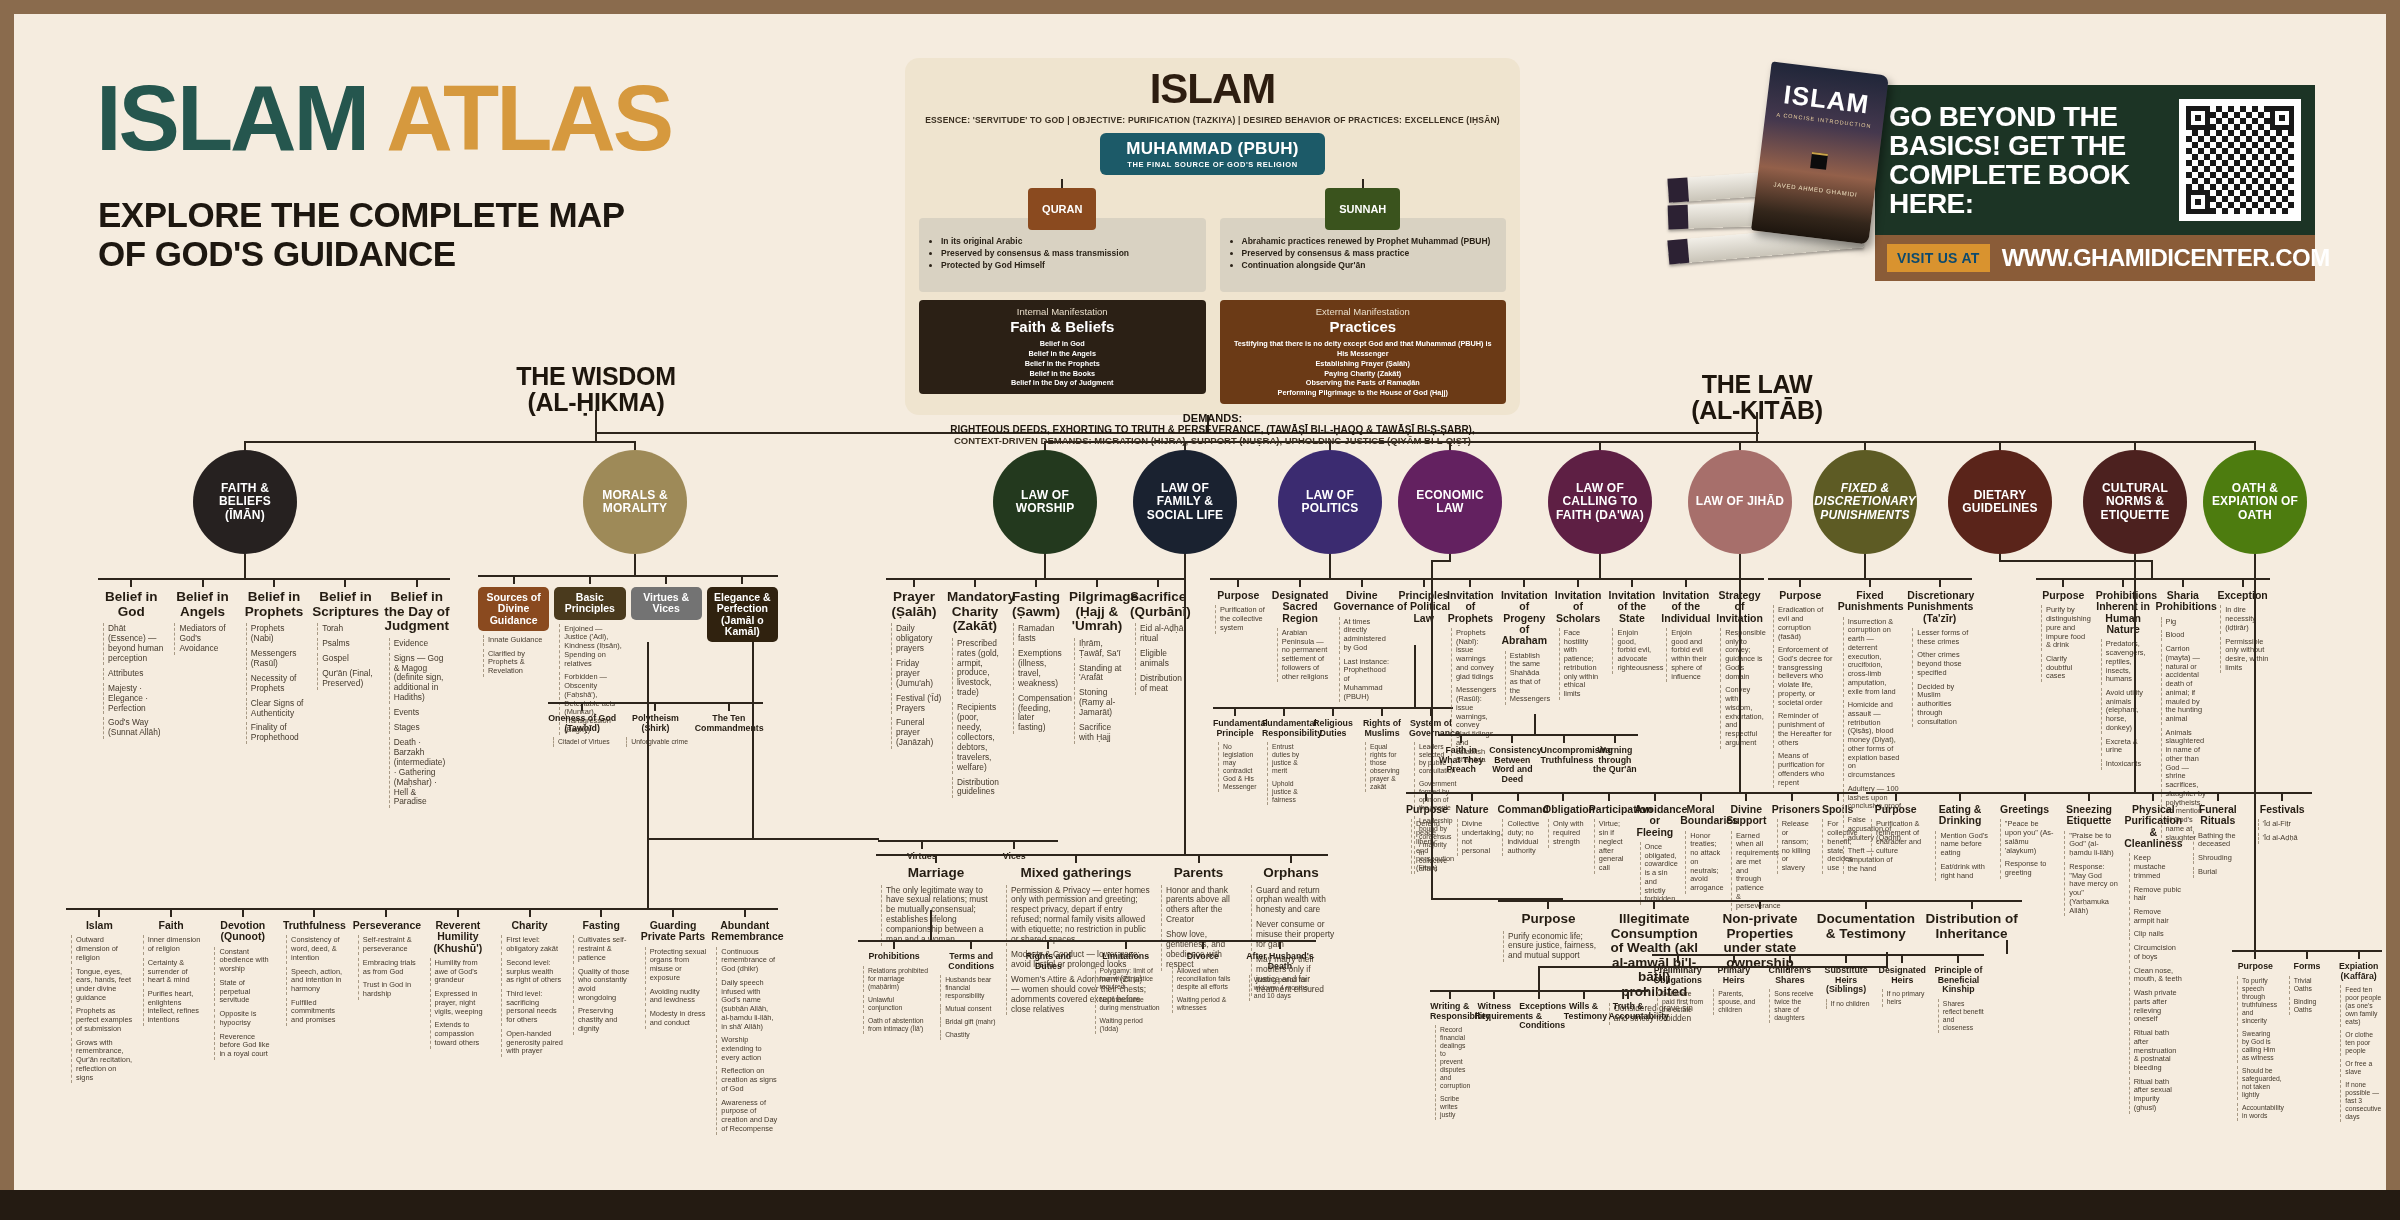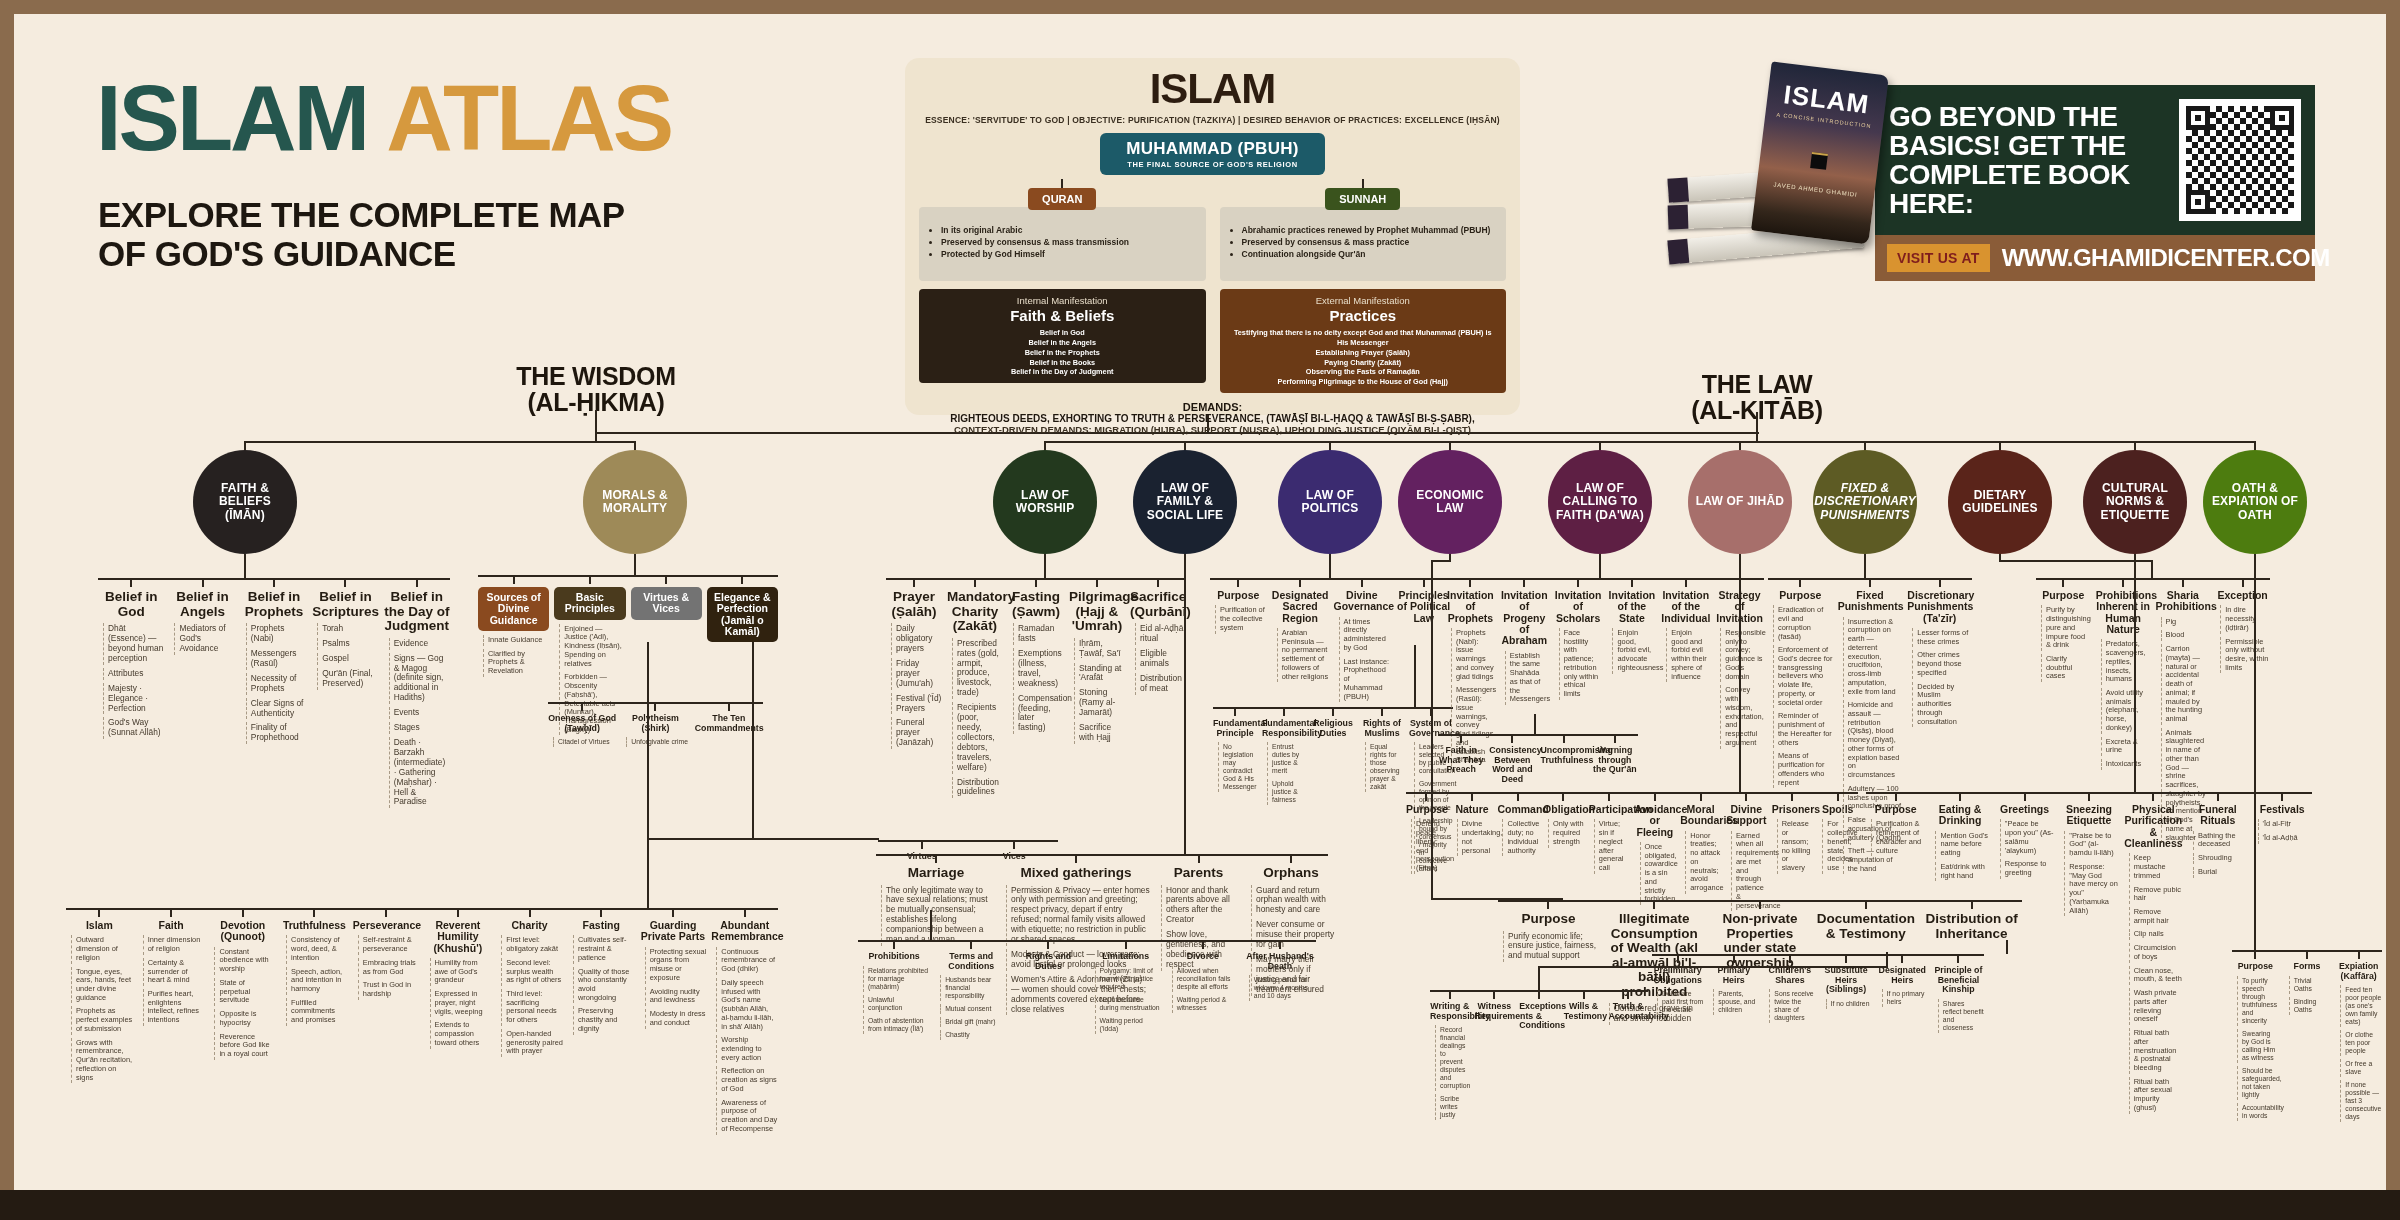--- a/index.html
+++ b/index.html
@@ -20,21 +20,21 @@
   #card{position:absolute;left:905px;top:58px;width:615px;height:357px;background:#efe4cf;border-radius:14px;box-sizing:border-box;padding:10px 14px;text-align:center;z-index:2}
   #card .c-title{font-size:42px;font-weight:800;color:#2d1d10;letter-spacing:-1px;line-height:1}
   #card .c-sub{font-size:18px;font-weight:700;color:#221a10;margin-top:2px}
   #card .c-ess{font-size:8.5px;font-weight:600;color:#3a2f21;margin-top:5px;letter-spacing:.2px}
   .mbox{display:inline-block;background:#1c5a68;color:#fff;border-radius:6px;padding:6px 26px;margin-top:8px}
   .mbox .m1{font-size:17px;font-weight:800;letter-spacing:.3px}
   .mbox .m2{font-size:7.5px;font-weight:700;letter-spacing:.6px;margin-top:1px}
   #card .cols{display:flex;gap:14px;margin-top:4px;text-align:center}
   .hcol{flex:1;min-width:0}
   .hcol::before{content:"";display:block;width:2px;height:9px;background:#2d251c;margin:0 auto}
-  .srcchip{display:inline-block;color:#fff;font-weight:800;font-size:11px;padding:5px 14px;border-radius:4px;position:relative;z-index:2;margin-bottom:-12px}
+  .srcchip{display:inline-block;color:#fff;font-weight:800;font-size:11px;padding:15px 14px;border-radius:4px;position:relative;z-index:2;margin-bottom:-12px}
   .srcchip.q{background:#8a4a1f}
   .srcchip.s{background:#3a531d}
   .gpanel{background:#d9d2c2;border-radius:4px;padding:16px 10px 6px;min-height:52px;text-align:left}
   .gpanel ul{margin:0;padding-left:12px}
   .gpanel li{font-size:8.5px;font-weight:600;color:#2b2318;margin:2px 0;line-height:1.2}
   .dpanel{border-radius:4px;margin-top:8px;padding:6px 8px;color:#fff;min-height:84px;box-sizing:border-box}
   .dpanel.faith{background:#2b2015}
   .dpanel.prac{background:#6b3a16}
   .dpanel .d1{font-size:9.5px;color:#e8ddc9}
   .dpanel .d2{font-size:15px;font-weight:800;margin:1px 0 4px}
@@ -46,21 +46,21 @@
   #demands .dm3{font-size:9.5px;font-weight:600;color:#3a2f21}
 
   
   #promo-green{position:absolute;left:1875px;top:85px;width:440px;height:150px;background:#1c3425;display:flex;align-items:center;box-sizing:border-box;padding:10px 14px;gap:12px}
   #promo-green .ptxt{flex:1;color:#fff;font-weight:800;font-size:28px;line-height:1.04;letter-spacing:-.5px}
   .qr{position:relative;width:122px;height:122px;background:#fff;box-sizing:border-box;padding:7px;flex:none}
   .qr-grid{width:108px;height:108px;background:conic-gradient(#181818 25%,#fff 0 50%,#181818 0 75%,#fff 0) 0 0/12px 12px}
   .qr-f{position:absolute;width:24px;height:24px;border:5px solid #181818;background:#fff;box-sizing:border-box}
   .qr-f::after{content:"";position:absolute;left:4px;top:4px;width:6px;height:6px;background:#181818}
   #promo-strip{position:absolute;left:1875px;top:235px;width:440px;height:46px;background:#8a5c38;display:flex;align-items:center;box-sizing:border-box;padding:0 12px;gap:12px}
-  .visit-chip{background:#d9932f;color:#7f1d1d;font-weight:800;font-size:14px;padding:6px 10px;letter-spacing:.3px;flex:none}
+  .visit-chip{background:#d9932f;color:#0c4a6e;font-weight:800;font-size:14px;padding:6px 10px;letter-spacing:.3px;flex:none}
   .visit-url{color:#fff;font-weight:800;font-size:24px;letter-spacing:-.5px}
 
   
   #book{position:absolute;left:1668px;top:62px;width:215px;height:210px;z-index:3}
   .spine{position:absolute;left:0;width:175px;height:24px;background:linear-gradient(#f2efe8,#c9c4b8);border-left:20px solid #2c2133;box-shadow:0 2px 3px rgba(0,0,0,.35);transform:rotate(-4deg)}
   .cover{position:absolute;right:4px;top:6px;width:118px;height:170px;transform:rotate(7deg);border-radius:3px 8px 8px 3px;background:linear-gradient(180deg,#202639 0%,#45384e 34%,#93604a 62%,#33261b 88%,#1d150e 100%);box-shadow:4px 5px 8px rgba(0,0,0,.4);color:#fff;text-align:center;padding-top:16px;box-sizing:border-box}
   .cover .bk-t{font-size:26px;font-weight:800;letter-spacing:1px}
   .cover .bk-s{font-size:5.5px;letter-spacing:1px;color:#e8cf9f;margin-top:2px}
   .cover .kaaba{width:16px;height:14px;background:#0c0c0c;margin:30px auto 0;border-top:2px solid #caa24a}
   .cover .bk-a{font-size:6px;letter-spacing:.8px;margin-top:18px;color:#f0e3c2}

